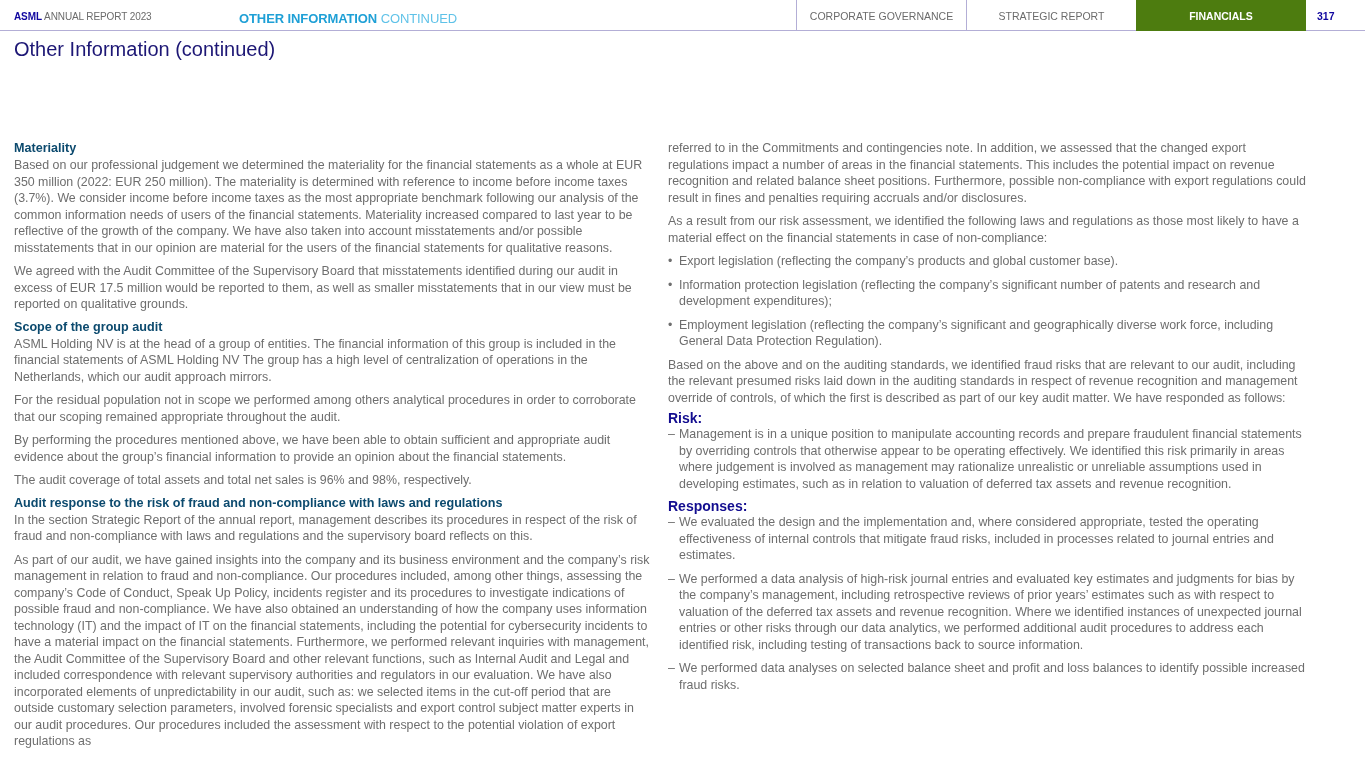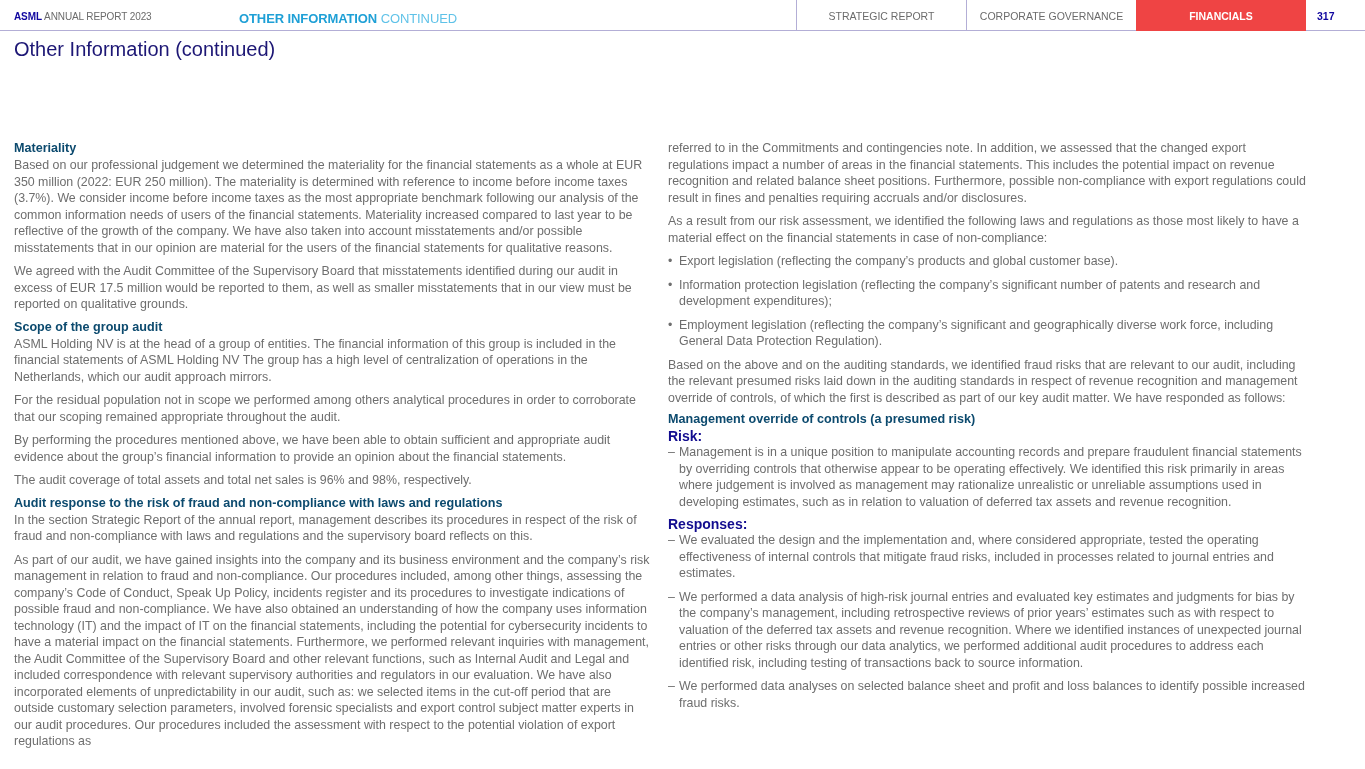--- a/index.html
+++ b/index.html
@@ -30,21 +30,21 @@
       display: flex;
     }
     .nav-item {
       height: 31px; display: flex; align-items: center; justify-content: center;
       font-size: 10.5px; color: #6b6b6b;
       border-left: 1px solid #b3aed6;
       cursor: pointer;
     }
     .nav-item.strategic { width: 170px; }
     .nav-item.governance { width: 170px; }
-    .nav-item.financials { width: 170px; background: #ef4444; color: #ffffff; font-weight: bold; border-left: none; }
+    .nav-item.financials { width: 170px; background: #4d7c0f; color: #ffffff; font-weight: bold; border-left: none; }
     .nav-item.page { width: 59px; border-left: none; color: #10069f; font-weight: bold; justify-content: flex-start; padding-left: 11px; }
     .page-title {
       position: absolute; left: 14px; top: 38px;
       font-size: 20px; color: #1d1775; font-weight: normal;
     }
     .col {
       position: absolute; top: 140px;
       font-size: 12.4px; line-height: 16.5px; color: #6e6e6e;
     }
     .col.left { left: 14px; width: 640px; }
@@ -76,22 +76,22 @@
 <body>
 
 <div class="topbar">
   <div class="brand">
     <b>ASML</b><span> ANNUAL REPORT 2023</span>
   </div>
   <div class="section-crumb">
     <b>OTHER INFORMATION</b><span class="cont"> CONTINUED</span>
   </div>
   <div class="nav">
+    <div class="nav-item governance">CORPORATE GOVERNANCE</div>
     <div class="nav-item strategic">STRATEGIC REPORT</div>
-    <div class="nav-item governance">CORPORATE GOVERNANCE</div>
     <div class="nav-item financials">FINANCIALS</div>
     <div class="nav-item page">317</div>
   </div>
 </div>
 
 <h1 class="page-title">Other Information (continued)</h1>
 
 <div class="col left">
   <section>
     <h3 class="sub">Materiality</h3>
@@ -115,21 +115,20 @@
 <div class="col right">
   <p>referred to in the Commitments and contingencies note. In addition, we assessed that the changed export regulations impact a number of areas in the financial statements. This includes the potential impact on revenue recognition and related balance sheet positions. Furthermore, possible non-compliance with export regulations could result in fines and penalties requiring accruals and/or disclosures.</p>
   <p>As a result from our risk assessment, we identified the following laws and regulations as those most likely to have a material effect on the financial statements in case of non-compliance:</p>
   <ul class="bullets">
     <li>Export legislation (reflecting the company’s products and global customer base).</li>
     <li>Information protection legislation (reflecting the company’s significant number of patents and research and development expenditures);</li>
     <li>Employment legislation (reflecting the company’s significant and geographically diverse work force, including General Data Protection Regulation).</li>
   </ul>
   <p style="margin-bottom:5px">Based on the above and on the auditing standards, we identified fraud risks that are relevant to our audit, including the relevant presumed risks laid down in the auditing standards in respect of revenue recognition and management override of controls, of which the first is described as part of our key audit matter. We have responded as follows:</p>
   <section>
-    <h3 class="sub">Management override of controls (a presumed risk)</h3>
     <h4 class="minor">Risk:</h4>
     <ul class="dashes">
       <li>Management is in a unique position to manipulate accounting records and prepare fraudulent financial statements by overriding controls that otherwise appear to be operating effectively. We identified this risk primarily in areas where judgement is involved as management may rationalize unrealistic or unreliable assumptions used in developing estimates, such as in relation to valuation of deferred tax assets and revenue recognition.</li>
     </ul>
     <h4 class="minor">Responses:</h4>
     <ul class="dashes">
       <li>We evaluated the design and the implementation and, where considered appropriate, tested the operating effectiveness of internal controls that mitigate fraud risks, included in processes related to journal entries and estimates.</li>
       <li>We performed a data analysis of high-risk journal entries and evaluated key estimates and judgments for bias by the company’s management, including retrospective reviews of prior years’ estimates such as with respect to valuation of the deferred tax assets and revenue recognition. Where we identified instances of unexpected journal entries or other risks through our data analytics, we performed additional audit procedures to address each identified risk, including testing of transactions back to source information.</li>
       <li>We performed data analyses on selected balance sheet and profit and loss balances to identify possible increased fraud risks.</li>
     </ul>

